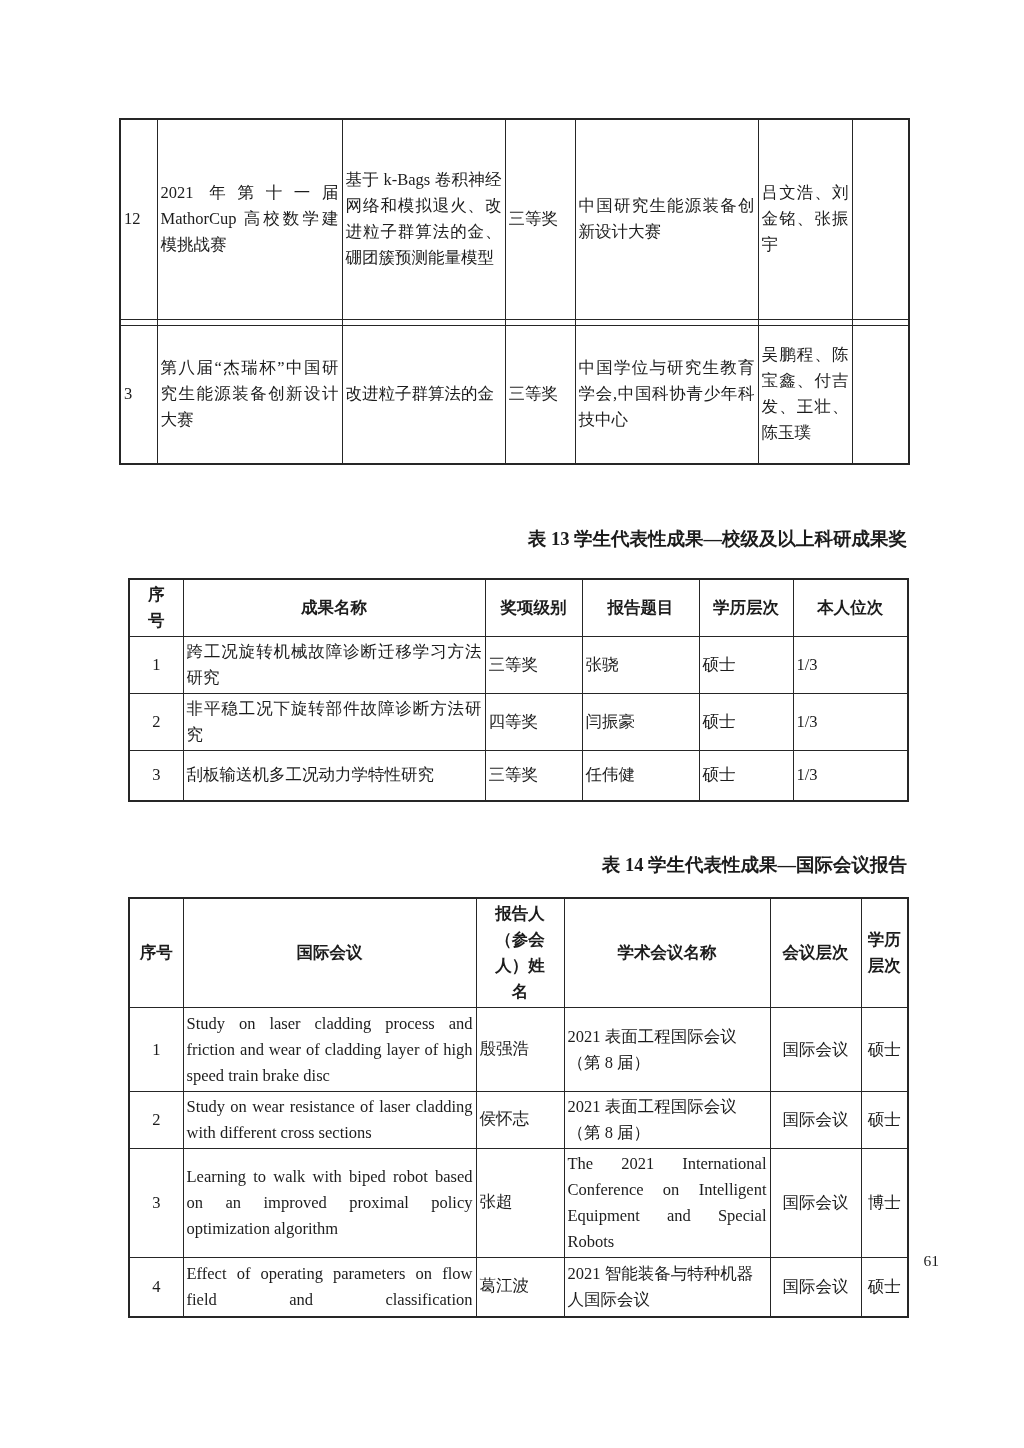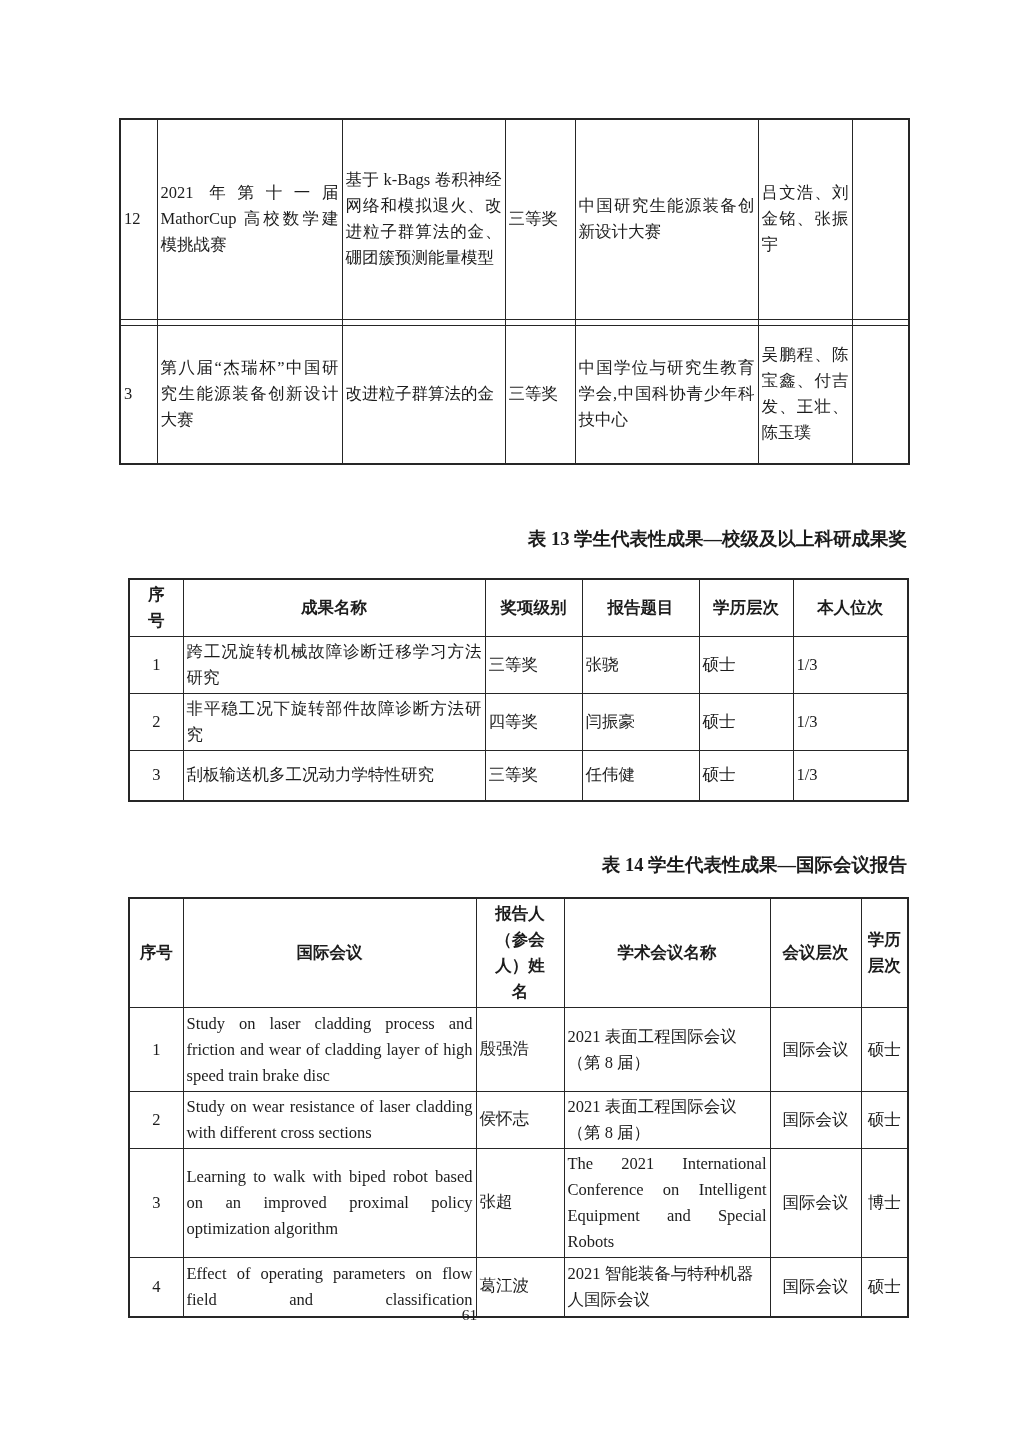--- a/index.html
+++ b/index.html
@@ -18,21 +18,21 @@
   .pl6{padding-left:6px;font-family:Liberation Mono, monospace;}
   .conf{padding:2px 8px 2px 12px;}
   .etitle{padding:2px 10px;text-align:justify;margin-top:20px;}
   .numcol{padding-left:3px;font-family:Liberation Serif, serif;}
   .awardL{padding-left:2px;}
   tr.gap td{height:5px;padding:0;border-top:1px solid #262626;border-bottom:1px solid #262626;}
   .narrow1{display:inline-block;width:1.15em;word-break:break-all;line-height:26px;}
   .narrow3{display:inline-block;width:3.45em;word-break:break-all;line-height:26px;}
   .tbl-title{position:absolute;left:128px;width:779px;text-align:right;
              font-weight:bold;font-size:18.5px;line-height:24px;}
-  .pagenum{position:absolute;left:0;width:939px;top:1306px;text-align:center;
+  .pagenum{position:absolute;left:0;width:939px;top:1252px;text-align:right;
            font-size:15.5px;}
 </style>
 </head>
 <body>
 
 <div class="page">
 
   <table class="tbl" style="left:119px;top:118px;width:789px;">
     <colgroup>
       <col style="width:37px">

